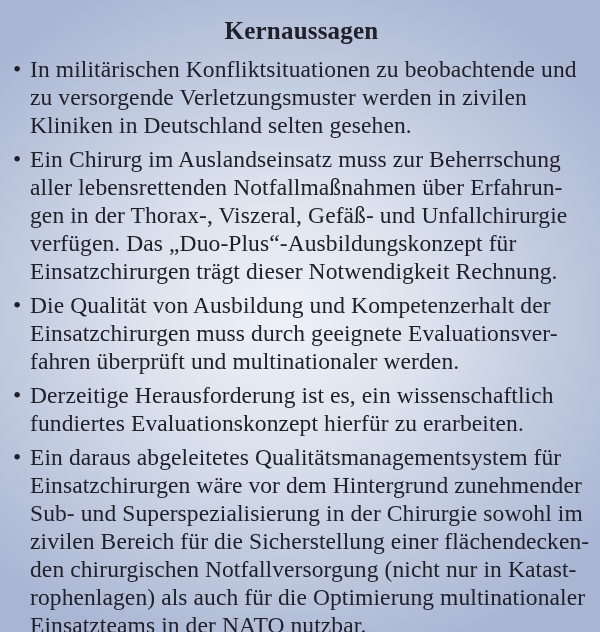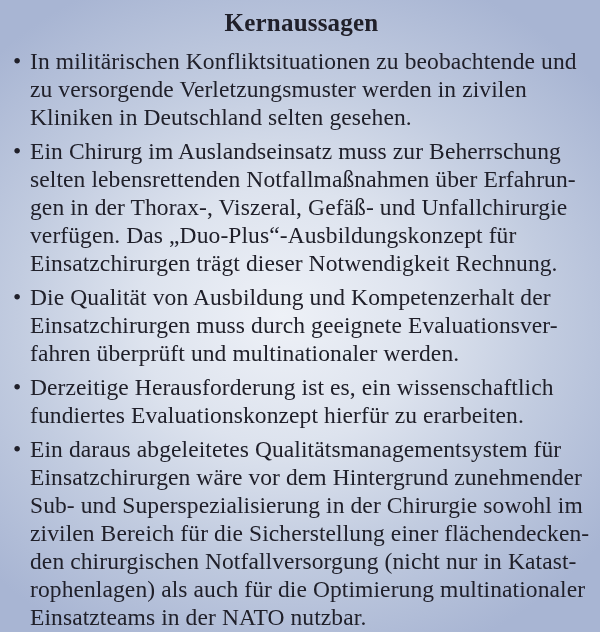--- a/index.html
+++ b/index.html
@@ -20,21 +20,21 @@
     background:
       radial-gradient(ellipse 68% 58% at 47% 50%,
         #eef1f7 0%,
         #dde3ee 35%,
         #c2cce0 65%,
         #a8b5d3 100%);
     color: #20202a;
     overflow: hidden;
   }
   .title {
-    margin: 0 0 9px 0;
+    margin: 8px 0 9px 0;
     text-align: center;
     font-size: 25px;
     font-weight: bold;
     line-height: 30px;
     letter-spacing: 0.2px;
   }
   .bullet {
     display: flex;
     align-items: flex-start;
     margin-bottom: 6px;
@@ -64,21 +64,21 @@
   <div class="bullets">
     <div class="bullet">
       <span class="marker">•</span>
       <span class="text">In militärischen Konfliktsituationen zu beobachtende und
 zu versorgende Verletzungsmuster werden in zivilen
 Kliniken in Deutschland selten gesehen.</span>
     </div>
     <div class="bullet">
       <span class="marker">•</span>
       <span class="text">Ein Chirurg im Auslandseinsatz muss zur Beherrschung
-selten lebensrettenden Notfallmaßnahmen über Erfahrun-
+aller lebensrettenden Notfallmaßnahmen über Erfahrun-
 gen in der Thorax-, Viszeral, Gefäß- und Unfallchirurgie
 verfügen. Das „Duo-Plus“-Ausbildungskonzept für
 Einsatzchirurgen trägt dieser Notwendigkeit Rechnung.</span>
     </div>
     <div class="bullet">
       <span class="marker">•</span>
       <span class="text">Die Qualität von Ausbildung und Kompetenzerhalt der
 Einsatzchirurgen muss durch geeignete Evaluationsver-
 fahren überprüft und multinationaler werden.</span>
     </div>

